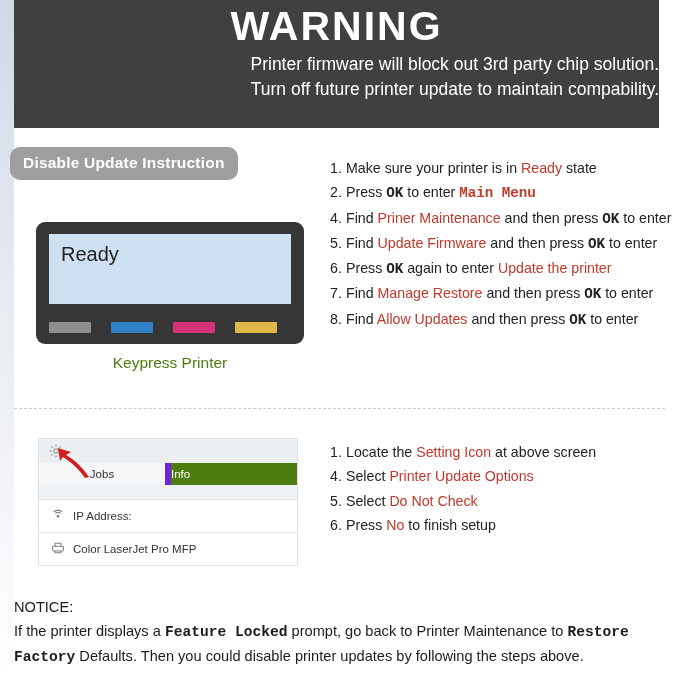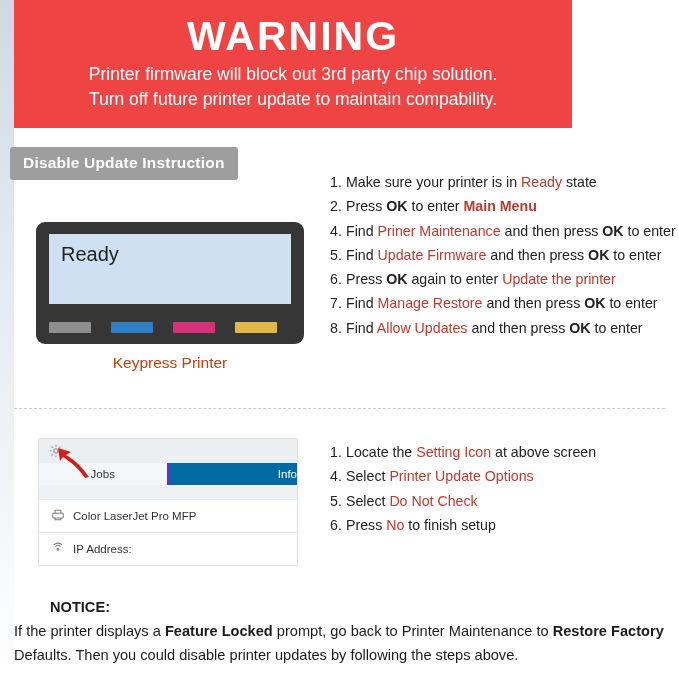--- a/index.html
+++ b/index.html
@@ -20,53 +20,53 @@
     position: absolute;
     left: 0; top: 0;
     width: 14px; height: 679px;
     background: linear-gradient(to bottom, #cfd9e6 0%, #e6ecf3 45%, #f3f6f9 75%, #ffffff 100%);
   }
 
   
   .banner {
     position: absolute;
     left: 14px; top: 0;
-    width: 558px;
+    width: 645px;
     height: 128px;
-    background: #ef4444;
+    background: #404040;
     color: #ffffff;
     text-align: center;
     box-sizing: border-box;
-    padding-top: 10px;
   }
   .banner h1 {
     margin: 0;
     font-size: 41px;
     font-weight: bold;
     letter-spacing: 2px;
     line-height: 52px;
   }
   .banner p {
     margin: 0;
     font-size: 17.5px;
     line-height: 25px;
     font-weight: 400;
+    text-align: right;
   }
 
   
   .tag {
     position: absolute;
     left: 10px;
     top: 147px;
     background: #9e9e9e;
     color: #ffffff;
     font-size: 15.5px;
     font-weight: bold;
     padding: 7px 13px 8px 13px;
-    border-radius: 3px;
+    border-radius: 10px;
     letter-spacing: 0.2px;
   }
 
   
   .printer-wrap {
     position: absolute;
     left: 36px;
     top: 222px;
     width: 268px;
   }
@@ -94,37 +94,37 @@
     left: 13px;
     bottom: 11px;
     width: 242px;
     display: flex;
     gap: 20px;
   }
   .pbtn { width: 42px; height: 11px; border-radius: 1px; }
   .printer-caption {
     text-align: center;
     font-size: 15.5px;
-    color: #c2410c;
+    color: #4d7c0f;
     margin-top: 10px;
   }
 
   
   .steps {
     position: absolute;
     font-size: 14.2px;
     color: #222;
     line-height: 24.3px;
   }
   .steps .row { white-space: nowrap; }
   .num { display: inline-block; width: 16px; }
   .hl { color: #c0392b; }
-  .b { font-weight: bold; }
-
-  #steps1 { left: 330px; top: 170px; }
+  .b { font-weight: bold; font-family: Liberation Mono, monospace; }
+
+  #steps1 { left: 330px; top: 156px; }
   #steps2 { left: 330px; top: 440px; line-height: 24.3px; }
 
   
   .divider {
     position: absolute;
     left: 14px;
     top: 408px;
     width: 651px;
     border-top: 1px dashed #cccccc;
   }
@@ -155,28 +155,28 @@
     display: flex;
     height: 22px;
   }
   .tab-jobs {
     flex: 1;
     background: #f4f6f7;
     color: #333;
     font-size: 11.5px;
     text-align: center;
     line-height: 22px;
-    border-right: 3px solid #6d28d9;
+    border-right: 6px solid #6d28d9;
   }
   .tab-info {
     flex: 1;
-    background: #0369a1;
+    background: #4d7c0f;
     color: #ffffff;
     font-size: 11.5px;
-    text-align: right;
+    text-align: left;
     line-height: 22px;
   }
   .panel-gap {
     height: 14px;
     background: #eef2f4;
   }
   .panel-row {
     height: 33px;
     border-top: 1px solid #e6e6e6;
     display: flex;
@@ -202,21 +202,21 @@
   
   .notice {
     position: absolute;
     left: 14px;
     top: 595px;
     width: 652px;
     font-size: 14.6px;
     color: #1c1c1c;
     line-height: 24px;
   }
-  .notice .title { font-weight: 700; margin-left: 36px; }
+  .notice .title { font-weight: 400; }
 </style>
 </head>
 <body>
 
 <div class="left-strip"></div>
 
 <div class="banner">
   <h1>WARNING</h1>
   <p>Printer firmware will block out 3rd party chip solution.</p>
   <p>Turn off future printer update to maintain compability.</p>
@@ -259,35 +259,35 @@
     </span>
   </div>
   <div class="panel-tabs">
     <div class="tab-jobs">Jobs</div>
     <div class="tab-info">Info</div>
   </div>
   <div class="panel-gap"></div>
   <div class="panel-row">
     <span class="row-icon">
       <svg viewBox="0 0 24 24" width="14" height="14" fill="none" stroke="#7b8085" stroke-width="1.8">
+        <circle cx="12" cy="14" r="1.6"></circle>
+        <path d="M7.5 9.5a6.4 6.4 0 019 0M4.8 6.6a10.2 10.2 0 0114.4 0"></path>
+      </svg>
+    </span>
+    <span>IP Address:</span>
+  </div>
+  <div class="panel-row">
+    <span class="row-icon">
+      <svg viewBox="0 0 24 24" width="14" height="14" fill="none" stroke="#7b8085" stroke-width="1.8">
         <rect x="3" y="9" width="18" height="8" rx="1"></rect>
         <path d="M7 9V4h10v5M7 17v3h10v-3"></path>
       </svg>
     </span>
     <span>Color LaserJet Pro MFP</span>
   </div>
-  <div class="panel-row">
-    <span class="row-icon">
-      <svg viewBox="0 0 24 24" width="14" height="14" fill="none" stroke="#7b8085" stroke-width="1.8">
-        <circle cx="12" cy="14" r="1.6"></circle>
-        <path d="M7.5 9.5a6.4 6.4 0 019 0M4.8 6.6a10.2 10.2 0 0114.4 0"></path>
-      </svg>
-    </span>
-    <span>IP Address:</span>
-  </div>
 </div>
 
 <svg class="arrow" viewBox="0 0 40 34">
   <path d="M36 31 C30 22, 22 14, 13 9 L18 6 L5 2 L7 15 L10 11 C18 16, 26 23, 32 32 Z" fill="#d0201e"></path>
 </svg>
 
 <div class="steps" id="steps2">
     <div class="row"><span class="num">1.</span><span>Locate the </span><span class="hl">Setting Icon</span><span> at above screen</span></div>
     <div class="row"><span class="num">4.</span><span>Select </span><span class="hl">Printer Update Options</span></div>
     <div class="row"><span class="num">5.</span><span>Select </span><span class="hl">Do Not Check</span></div>

